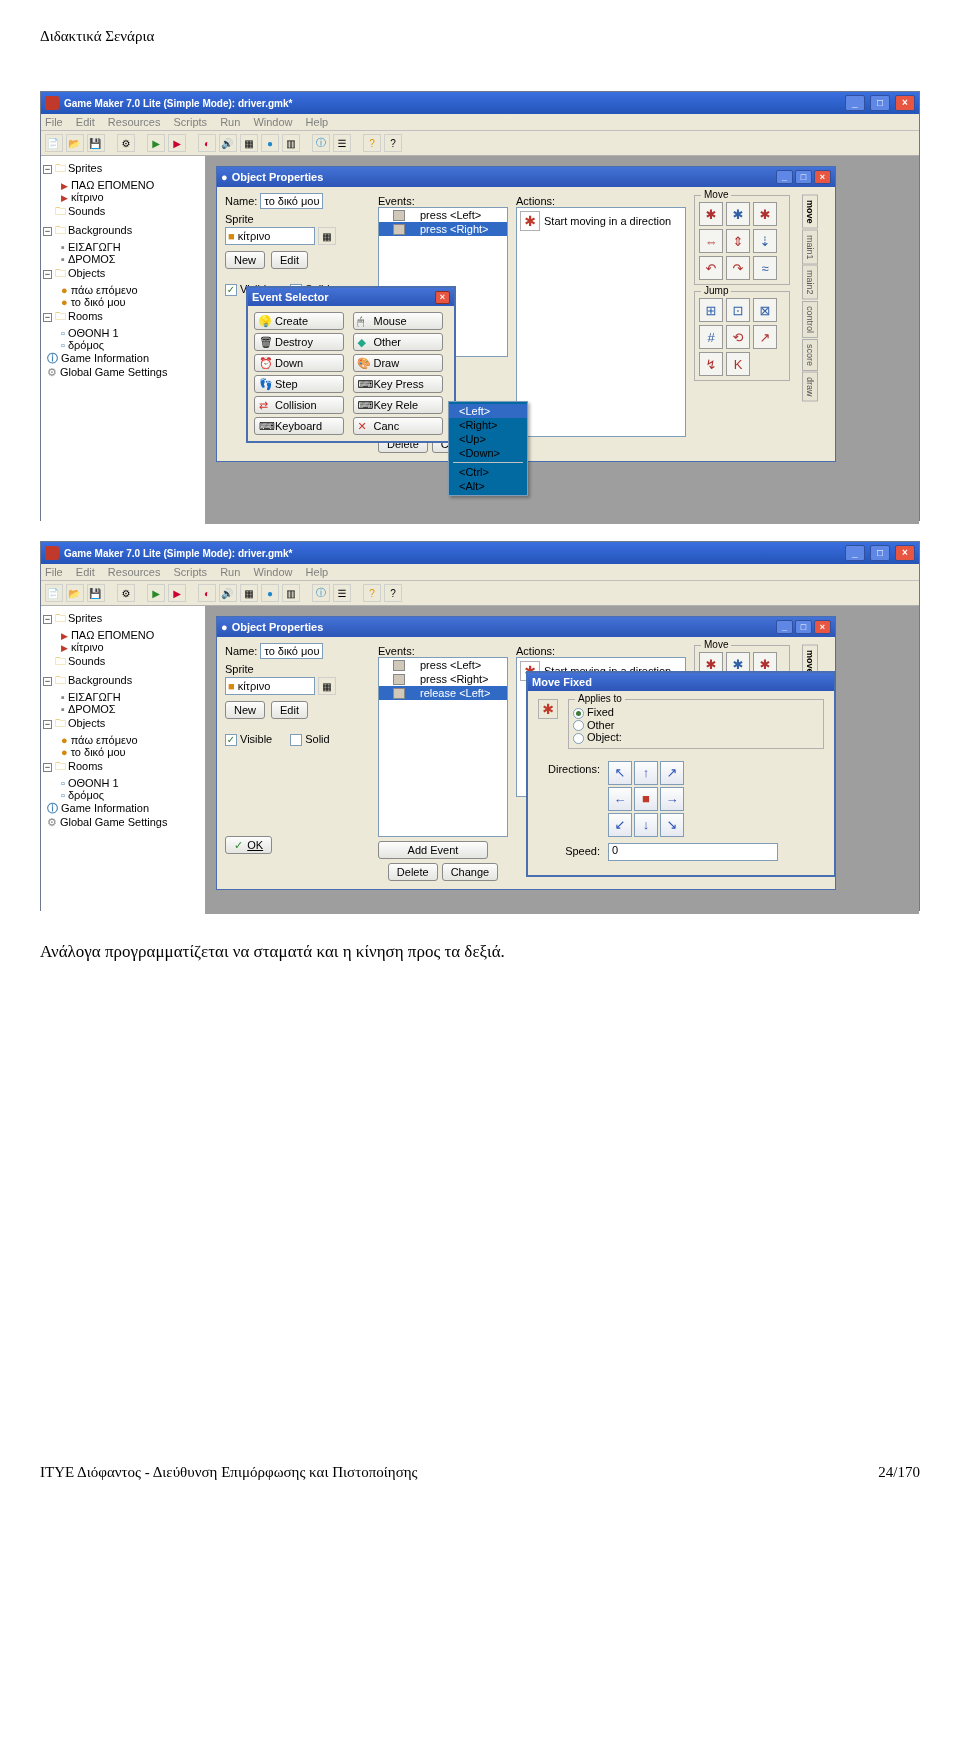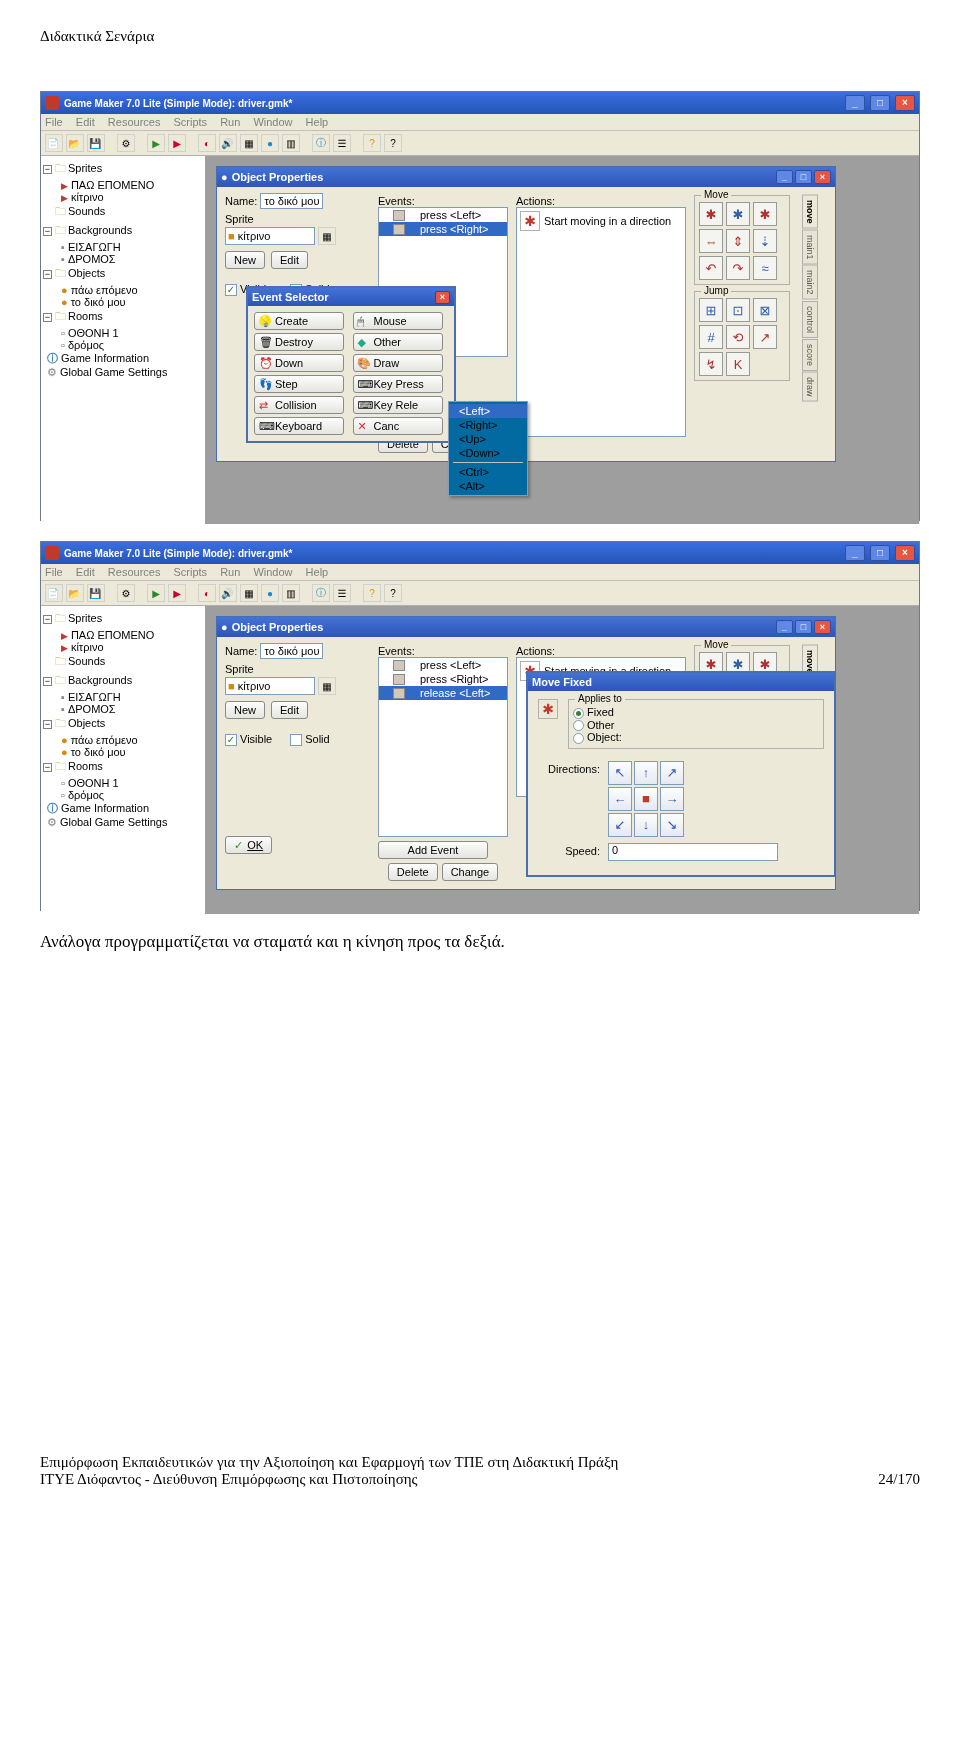--- a/index.html
+++ b/index.html
@@ -86,21 +86,21 @@
   .mf-body { padding:8px 10px; background:#ece9d8;}
   .mf-row { display:flex; align-items:flex-start; margin-bottom:6px;}
   .mf-lbl { width:70px; text-align:right; padding-right:8px; padding-top:2px;}
   .radio { width:11px;height:11px;border:1px solid #7f9db9;border-radius:50%;display:inline-block;vertical-align:middle;margin-right:3px;position:relative;background:#fff;}
   .radio.on::after{content:"";width:5px;height:5px;background:#3a7a3a;border-radius:50%;position:absolute;top:2px;left:2px;}
   .dir-grid { display:grid; grid-template-columns:repeat(3,24px); gap:2px;}
   .dir-btn { width:24px;height:24px;border:1px solid #7f9db9;background:linear-gradient(#fdfdfd,#e6e9f2);display:flex;align-items:center;justify-content:center;font-size:13px;color:#2c56b8;}
   .dir-btn.stop { color:#c0392b;}
   .speed-in { border:1px solid #7f9db9; background:#fff; width:170px; height:18px; padding:0 3px;}
 
-  .below { margin-top:20px; }
+  .below { margin-top:30px; }
   .footer { font-size:15px; margin-top:500px;}
   .frow { display:flex; justify-content:space-between; align-items:flex-end;}
 </style>
 </head>
 <body>
 
 <div class="page">
   <div class="hdr2">Διδακτικά Σενάρια</div>
 
 
@@ -509,19 +509,18 @@
             </div>
           </div>
         </div>
       </div>
     </div>
   </div>
 
   <div class="body-text below">Ανάλογα προγραμματίζεται να σταματά και η κίνηση προς τα δεξιά.</div>
 
   <div class="footer">
-    <div>Επιμόρφωση Εκπαιδευτικών για την Αξιοποίηση και Εφαρμογή των ΤΠΕ στη Διδακτική Πράξη</div>
     <div class="frow">
       <span>ΙΤΥΕ Διόφαντος - Διεύθυνση Επιμόρφωσης και Πιστοποίησης</span>
       <span>24/170</span>
     </div>
   </div>
 </div>
 
 </body></html>

